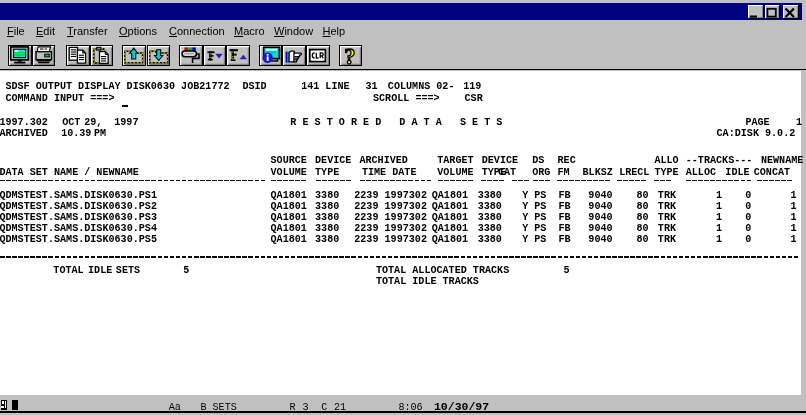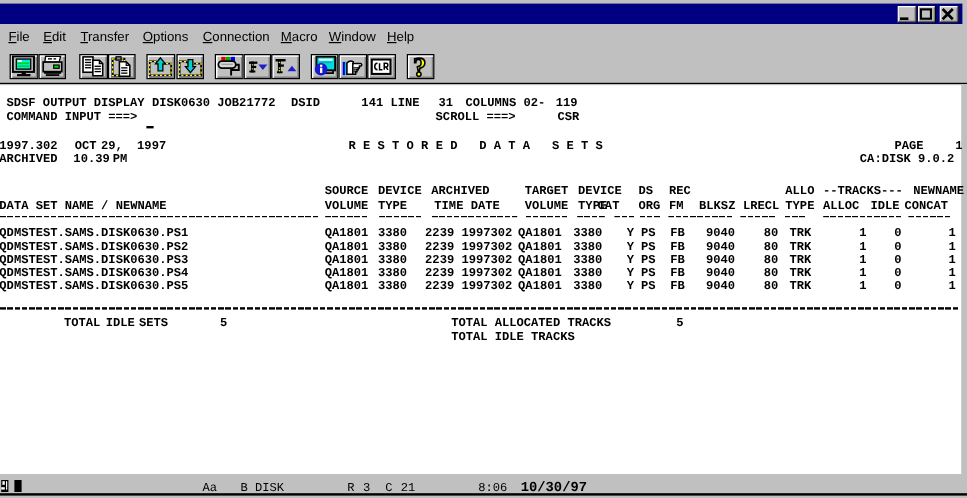--- a/index.html
+++ b/index.html
@@ -174,21 +174,21 @@
 </div>
 <div id="blackline"></div>
 <div id="term"></div>
 <span class="tk" style="left:5.45px;top:81.1px">SDSF OUTPUT DISPLAY DISK0630 JOB21772</span>
 <span class="tk" style="left:242.45px;top:81.1px">DSID</span>
 <span class="tk" style="left:301.15px;top:81.1px">141 LINE</span>
 <span class="tk" style="left:365.45px;top:81.1px">31</span>
 <span class="tk" style="left:387.84999999999997px;top:81.1px">COLUMNS 02-</span>
 <span class="tk" style="left:463.15px;top:81.1px">119</span>
 <span class="tk" style="left:5.45px;top:92.5px">COMMAND INPUT ===&gt;</span>
-<span class="tk" style="left:363px;top:92.5px">SCROLL ===&gt;</span>
+<span class="tk" style="left:373px;top:92.5px">SCROLL ===&gt;</span>
 <span class="tk" style="left:464.55px;top:92.5px">CSR</span>
 <span class="tk" style="left:-0.55px;top:116.8px">1997.302</span>
 <span class="tk" style="left:62.25px;top:116.8px">OCT</span>
 <span class="tk" style="left:84.15px;top:116.8px">29,</span>
 <span class="tk" style="left:114.25px;top:116.8px">1997</span>
 <span class="tk" style="left:290.34999999999997px;top:116.8px">R E S T O R E D   D A T A   S E T S</span>
 <span class="tk" style="left:745.45px;top:116.8px">PAGE</span>
 <span class="tk" style="left:795.95px;top:116.8px">1</span>
 <span class="tk" style="left:-0.55px;top:127.79999999999998px">ARCHIVED</span>
 <span class="tk" style="left:61.150000000000006px;top:127.79999999999998px">10.39</span>
@@ -316,21 +316,21 @@
 <div class="dash" style="left:532.7px;top:179.6px;width:16.88px"></div>
 <div class="dash" style="left:557.1px;top:179.6px;width:53.24px"></div>
 <div class="dash" style="left:616.6px;top:179.6px;width:28.999999999999996px"></div>
 <div class="dash" style="left:653.8px;top:179.6px;width:16.88px"></div>
 <div class="dash" style="left:686.3px;top:179.6px;width:65.36px"></div>
 <div class="dash" style="left:757px;top:179.6px;width:35.06px"></div>
 <div class="dash" style="left:0px;top:256.0px;width:798.62px"></div>
 <div id="cursor"></div>
 <div id="statusbar">
 <span class="sk" style="left:168.75px">Aa</span>
-<span class="sk" style="left:200.45px">B DISK</span>
+<span class="sk" style="left:200.45px">B SETS</span>
 <span class="sk" style="left:289.45px">R</span>
 <span class="sk" style="left:302.45px">3</span>
 <span class="sk" style="left:321.15px">C</span>
 <span class="sk" style="left:333.95px">21</span>
 <span class="sk" style="left:398.45px">8:06</span>
 <span class="sk skb" style="left:433.95px">10/30/97</span>
 </div>
 <div id="oiabox">
     <div style="position:absolute;left:1px;top:1px;width:2px;height:2.5px;background:#fff"></div>
     <div style="position:absolute;left:4px;top:1px;width:1.4px;height:4.5px;background:#fff"></div>

